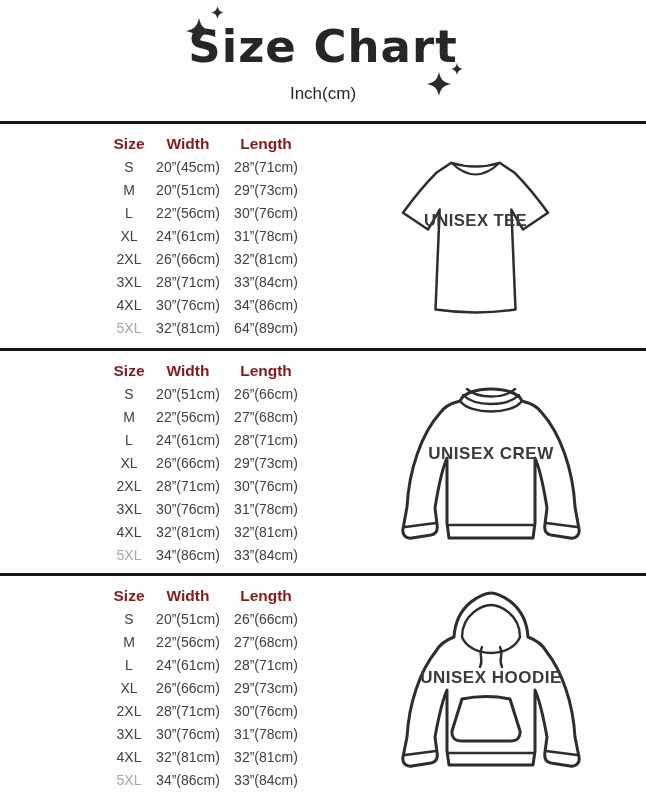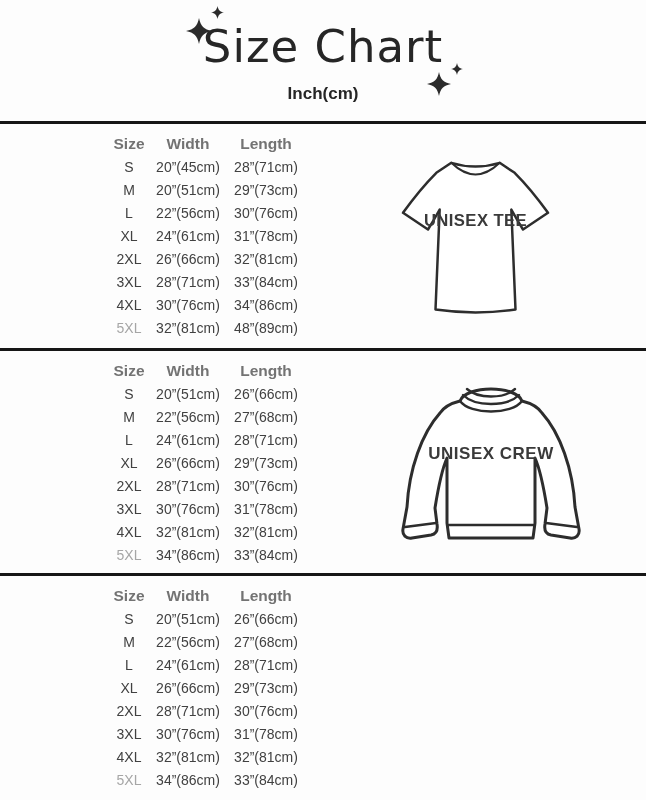--- a/index.html
+++ b/index.html
@@ -1,37 +1,37 @@
 <!DOCTYPE html>
 <html><head>
 <meta charset="utf-8">
 <style>
   html,body{margin:0;padding:0;background:#ffffff;}
   .page{width:646px;height:800px;position:relative;background:#fdfdfd;
         font-family:"Liberation Sans",sans-serif;overflow:hidden;}
   
   .header{position:relative;height:121px;}
   .title{position:absolute;left:0;right:0;top:20px;text-align:center;
-         font-family:"DejaVu Sans",sans-serif;font-weight:normal;font-size:45px;
+         font-family:"DejaVu Sans",sans-serif;font-weight:bold;font-size:45px;
          color:#262626;letter-spacing:1px;}
   .subtitle{position:absolute;left:0;right:0;top:84px;text-align:center;
-            font-weight:bold;font-size:17px;color:#262626;}
+            font-weight:normal;font-size:17px;color:#262626;}
   .sparkle{position:absolute;}
   .sp1{left:186px;top:18px;}
   .sp2{left:211px;top:5px;}
   .sp3{left:427px;top:72px;}
   .sp4{left:451px;top:61px;}
   
   .section{position:relative;border-top:3px solid #161616;}
   .s1{height:224px;} .s2{height:222px;} .s3{height:225px;}
   
   .table{position:absolute;left:110px;top:8px;}
   .tr{display:grid;grid-template-columns:38px 72px 76px;column-gap:4px;
       height:23px;align-items:center;text-align:center;}
-  .th{font-weight:bold;font-size:15.5px;color:#737373;}
+  .th{font-weight:bold;font-size:15.5px;color:#7f1d1d;}
   .td{font-size:14px;color:#414141;white-space:nowrap;}
   .rows .tr:last-child .td-size{color:#a6a6a6;text-align:center;}
   
   .garment{position:absolute;}
   .g-tee{left:388px;top:32px;}
   .g-crew{left:396px;top:30px;}
   .g-hoodie{left:396px;top:15px;}
   .garment svg{display:block;}
   .art{fill:#ffffff;stroke:#2d2d2d;stroke-width:3;stroke-linejoin:round;stroke-linecap:round;}
   .art-thin{fill:none;stroke:#2d2d2d;stroke-width:2.4;stroke-linejoin:round;stroke-linecap:round;}
@@ -115,21 +115,21 @@
 
           <div class="tr">
             <span class="td td-size">4XL</span>
             <span class="td td-width">30”(76cm)</span>
             <span class="td td-length">34”(86cm)</span>
           </div>
 
           <div class="tr">
             <span class="td td-size">5XL</span>
             <span class="td td-width">32”(81cm)</span>
-            <span class="td td-length">48”(89cm)</span>
+            <span class="td td-length">64”(89cm)</span>
           </div>
         </div>
     </div>
     <div class="garment g-tee">
       <svg width="175" height="167" viewBox="0 0 210 200">
         <path class="art" d="M58,20 L76,8 Q105,17 134,8 L152,20 Q172,40 192,68 L162,88 Q154,75 148,64 L153,184 Q105,191 57,184 L62,64 Q56,75 48,88 L18,68 Q38,40 58,20 Z"></path>
         <path class="art-thin" d="M76,8 Q105,36 134,8"></path>
         <text class="garment-label" x="105" y="84" font-size="20">UNISEX TEE</text>
       </svg>
     </div>
@@ -258,15 +258,28 @@
             <span class="td td-length">32”(81cm)</span>
           </div>
 
           <div class="tr">
             <span class="td td-size">5XL</span>
             <span class="td td-width">34”(86cm)</span>
             <span class="td td-length">33”(84cm)</span>
           </div>
         </div>
     </div>
+    <div class="garment g-hoodie">
+      <svg width="190" height="205" viewBox="0 0 190 205">
+        <path class="art" d="M58,46 C50,49 44,53 40,60 C24,80 13,112 11,146 L7,166 C6,172 10,176 16,175 L35,172 C40,171 42,167 41,161 L39,146 C43,124 46,110 51,99 L51,160 L53,174 L137,174 L139,160 L139,99 C144,110 147,124 151,146 L149,161 C148,167 150,171 155,172 L174,175 C180,176 184,172 183,166 L179,146 C177,112 166,80 150,60 C146,53 140,49 132,46 C130,12 102,2 95,2 C88,2 60,12 58,46 Z"></path>
+        <path class="art-thin" d="M66,46 C66,22 88,14 95,14 C102,14 124,22 124,46 C120,56 108,62 95,62 C82,62 70,56 66,46 Z"></path>
+        <path class="art-thin" d="M86,56 C82,64 88,68 84,76"></path>
+        <path class="art-thin" d="M104,56 C108,64 102,68 106,76"></path>
+        <path class="art" d="M66,108 Q90,103 114,108 L124,140 Q125,150 114,150 L66,150 Q55,150 56,140 Z"></path>
+        <path class="art-thin" d="M53,162 L137,162"></path>
+        <path class="art-thin" d="M9,164 L40,160"></path>
+        <path class="art-thin" d="M181,164 L150,160"></path>
+        <text class="garment-label" x="95" y="92" font-size="17">UNISEX HOODIE</text>
+      </svg>
+    </div>
   </div>
 
 </div>
 
 </body></html>

